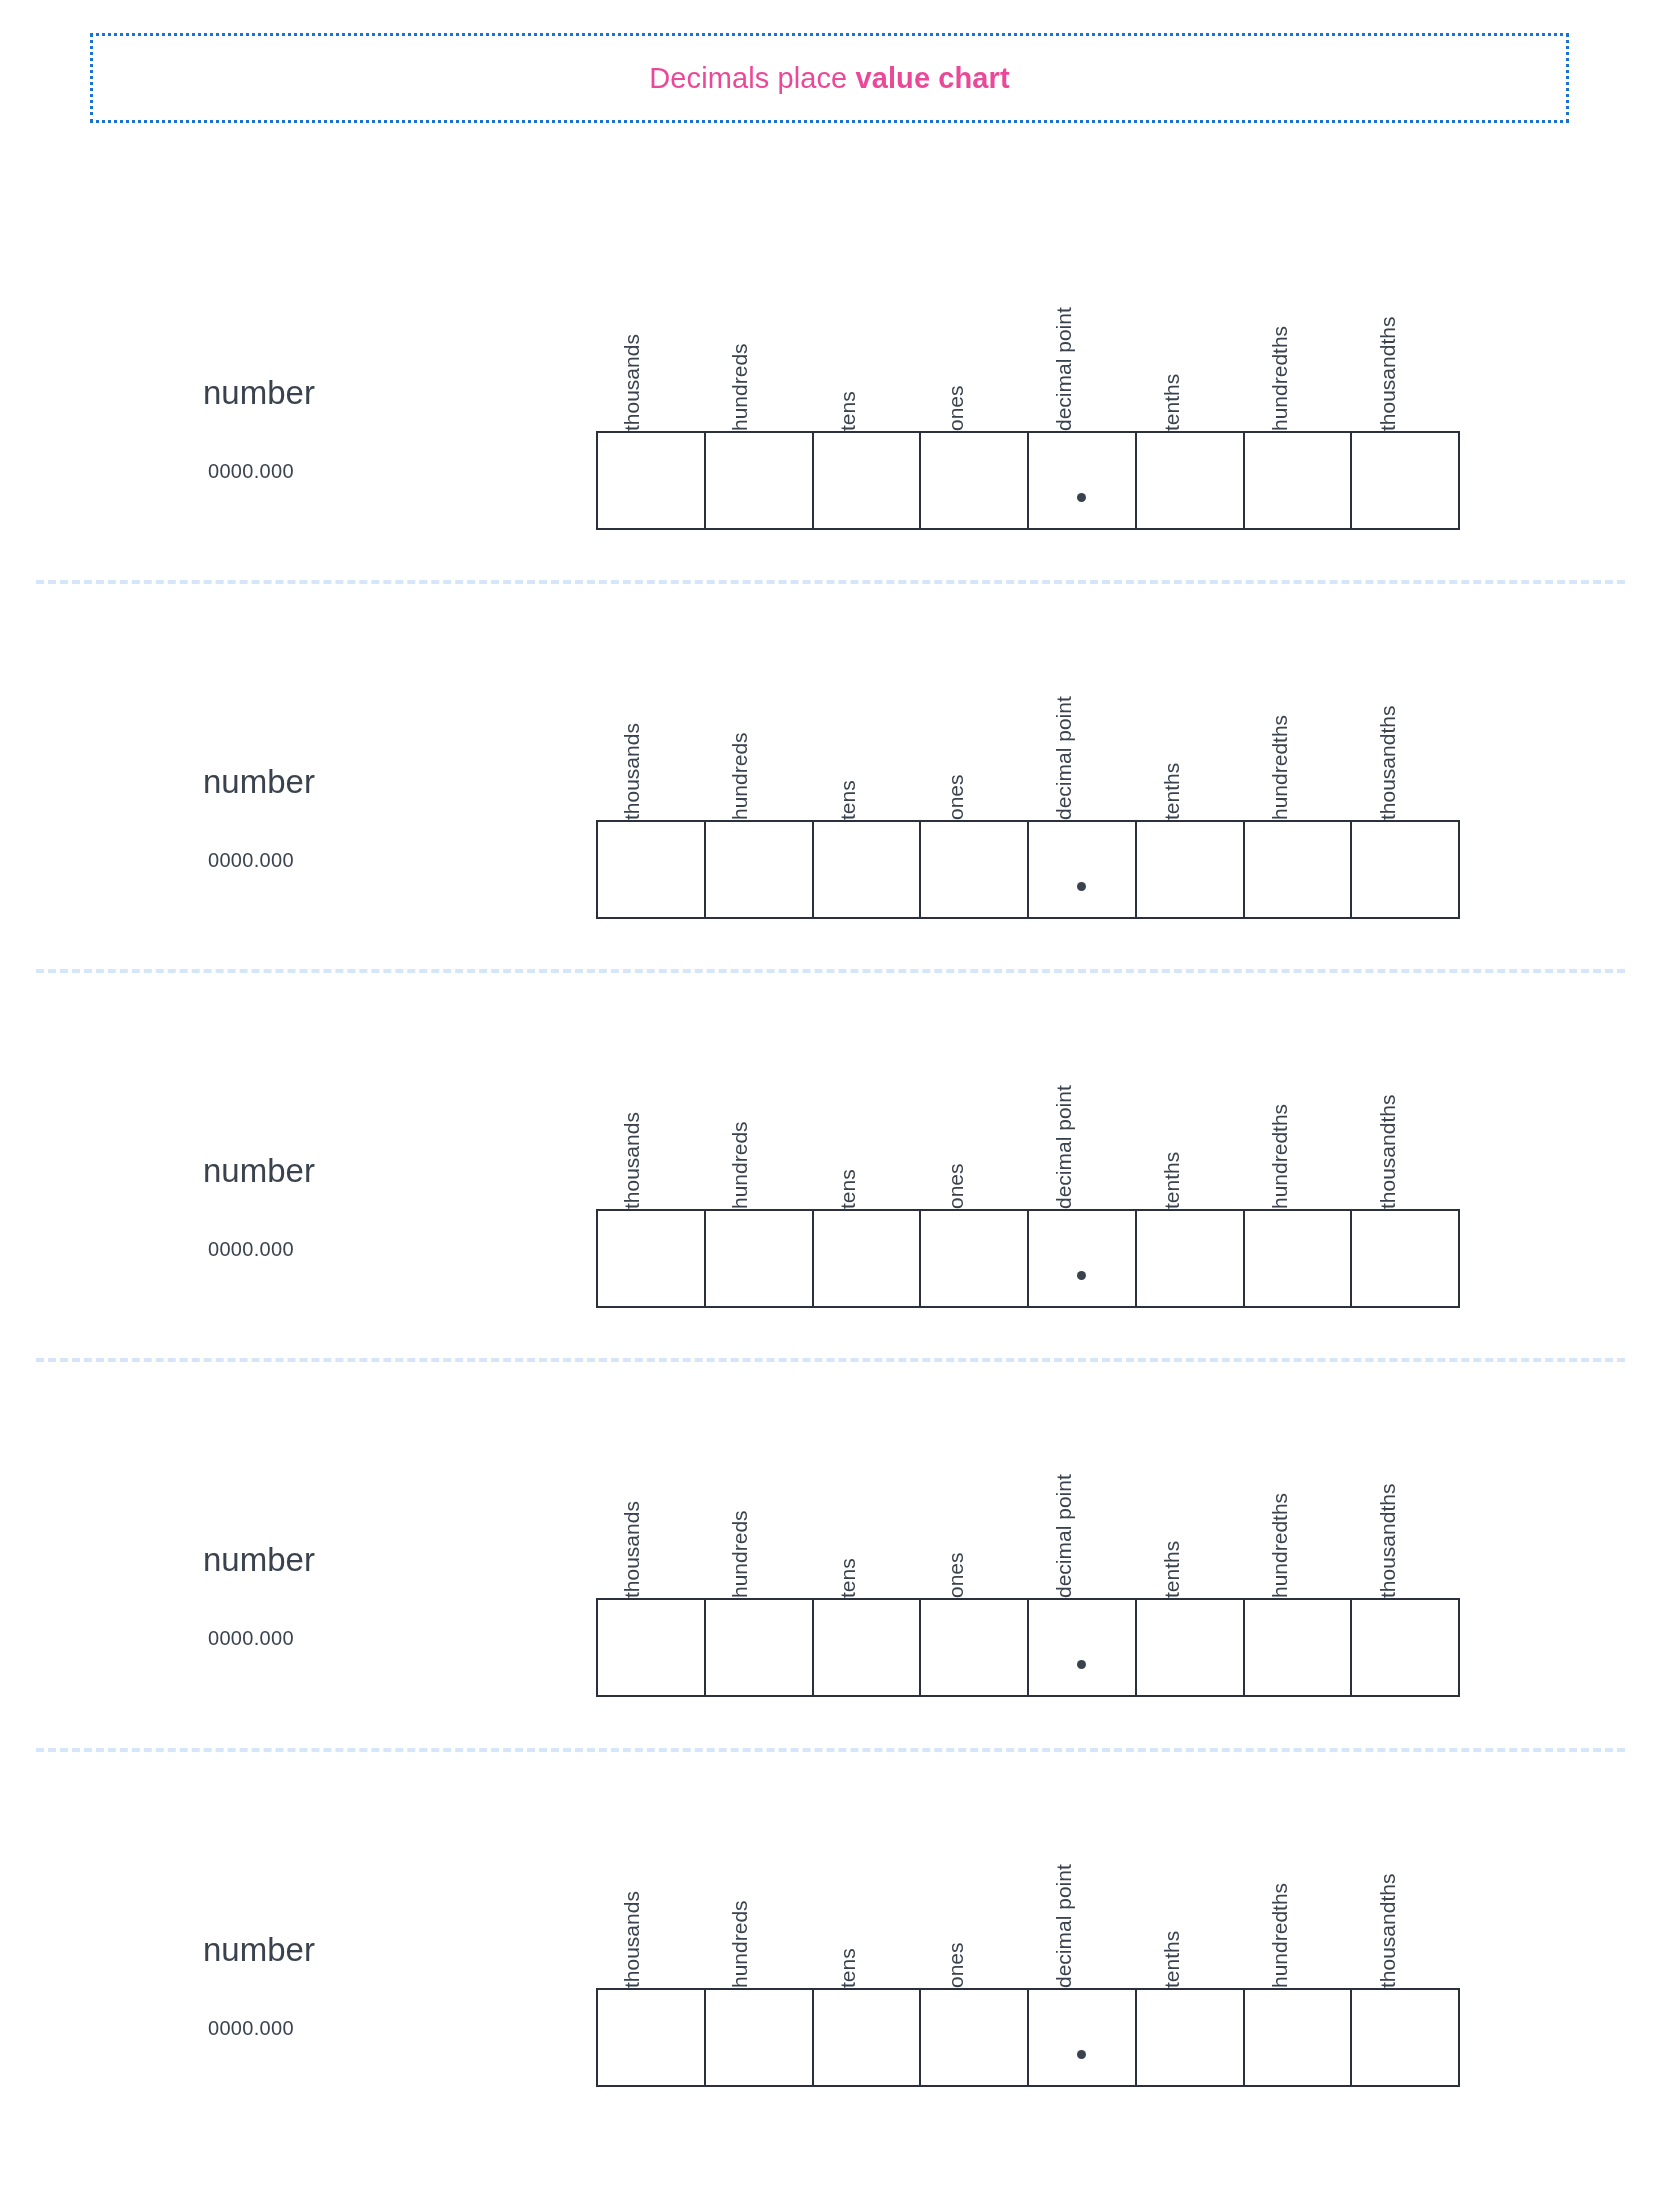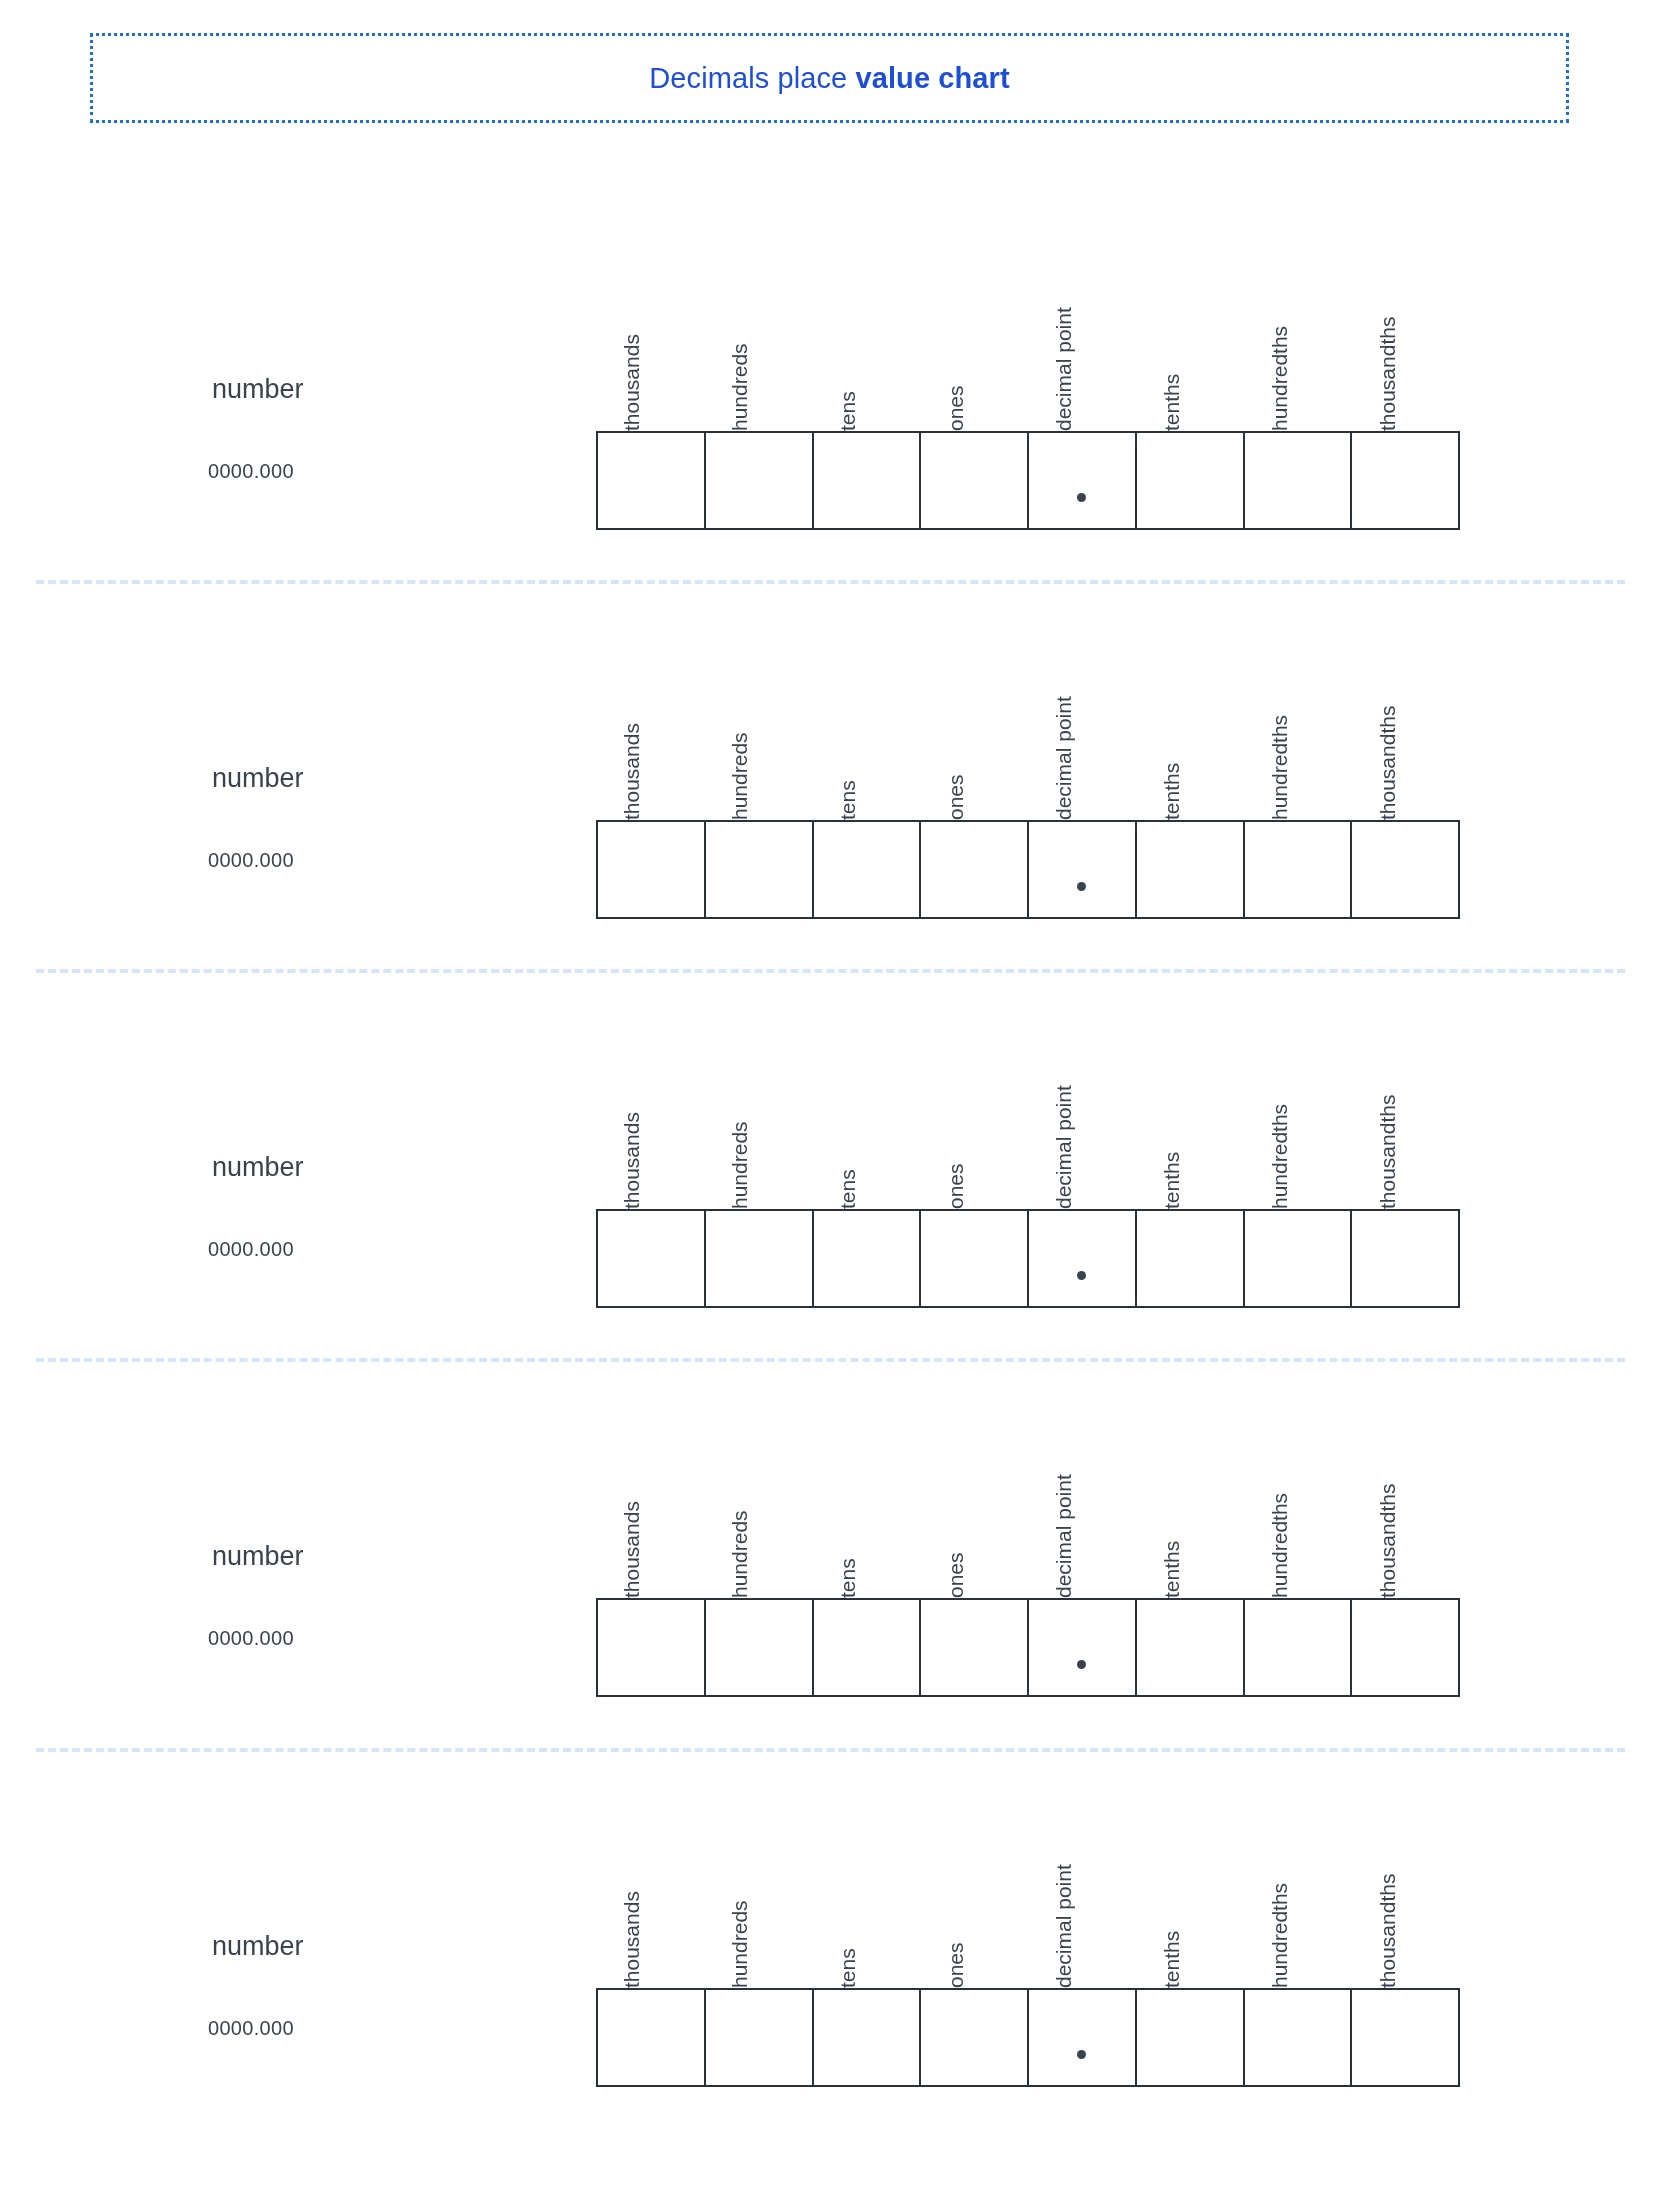--- a/index.html
+++ b/index.html
@@ -25,39 +25,39 @@
     height: 90px;
     box-sizing: border-box;
     border: 3.5px dotted #1a73d4;
     display: flex;
     align-items: center;
     justify-content: center;
   }
   #page-title {
     font-size: 29px;
     font-weight: 400;
-    color: #1d4ed8;
+    color: #ec4899;
     letter-spacing: 0.1px;
     white-space: nowrap;
   }
   #page-title .strong { font-weight: 700; }
 
   
   .chart-row {
     position: absolute;
     left: 0;
     width: 1661px;
     height: 390px;
   }
 
   .row-label-number {
     position: absolute;
-    left: 212px;
+    left: 203px;
     width: 346px;
-    font-size: 27px;
+    font-size: 33px;
     font-weight: 400;
     color: #3a424e;
     white-space: nowrap;
   }
   .row-label-value {
     position: absolute;
     left: 208px;
     width: 346px;
     font-size: 20px;
     font-weight: 400;

